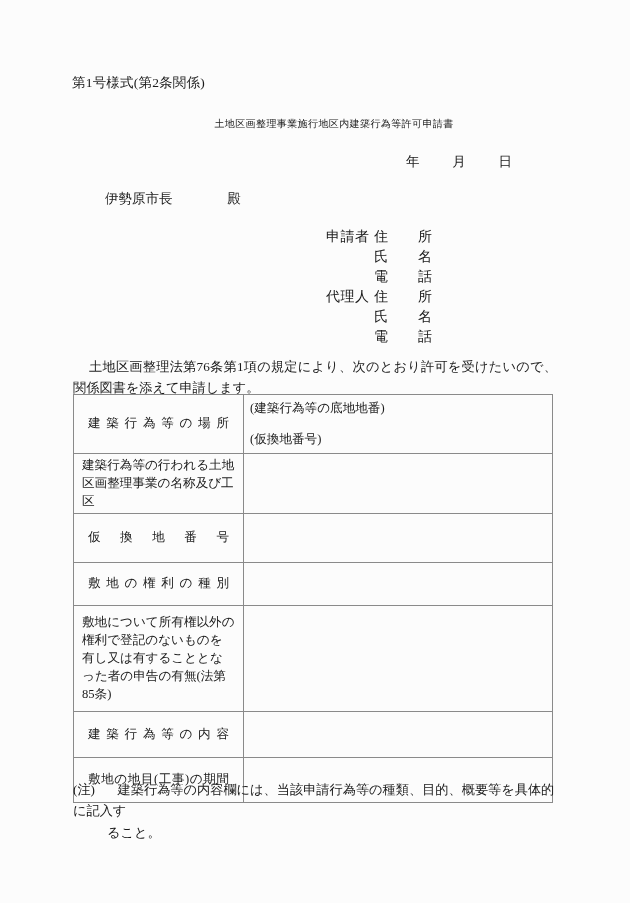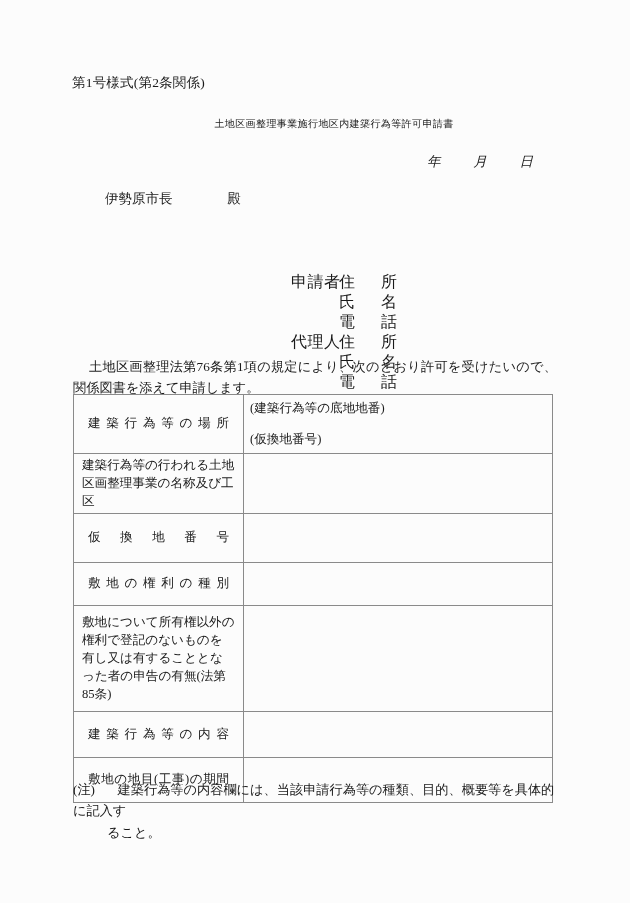--- a/index.html
+++ b/index.html
@@ -36,46 +36,44 @@
     width: 630px;
     text-align: center;
     font-size: 10px;
     letter-spacing: 0.4px;
     white-space: nowrap;
     padding-left: 38px;
     box-sizing: border-box;
   }
   .date-line {
     position: absolute;
-    left: 427px;
+    left: 406px;
     top: 153px;
     font-size: 13.5px;
     white-space: nowrap;
-    font-style: italic;
   }
   .date-line span { display: inline-block; }
   .date-line .sep { width: 26px; }
 
   .addressee {
     position: absolute;
     left: 97px;
     top: 190px;
     font-size: 13.5px;
     white-space: nowrap;
   }
   .addressee .who { display: inline-block; margin-left: 8px; }
   .addressee .gap { display: inline-block; width: 48px; }
 
   
   .party-block {
     position: absolute;
-    left: 291px;
+    left: 326px;
     top: 228px;
-    font-size: 16px;
-    margin-top: 44px;
+    font-size: 14px;
   }
   .party-row {
     display: flex;
     align-items: baseline;
     height: 20px;
     white-space: nowrap;
   }
   .party-role {
     width: 48px;
     letter-spacing: 0.5px;

